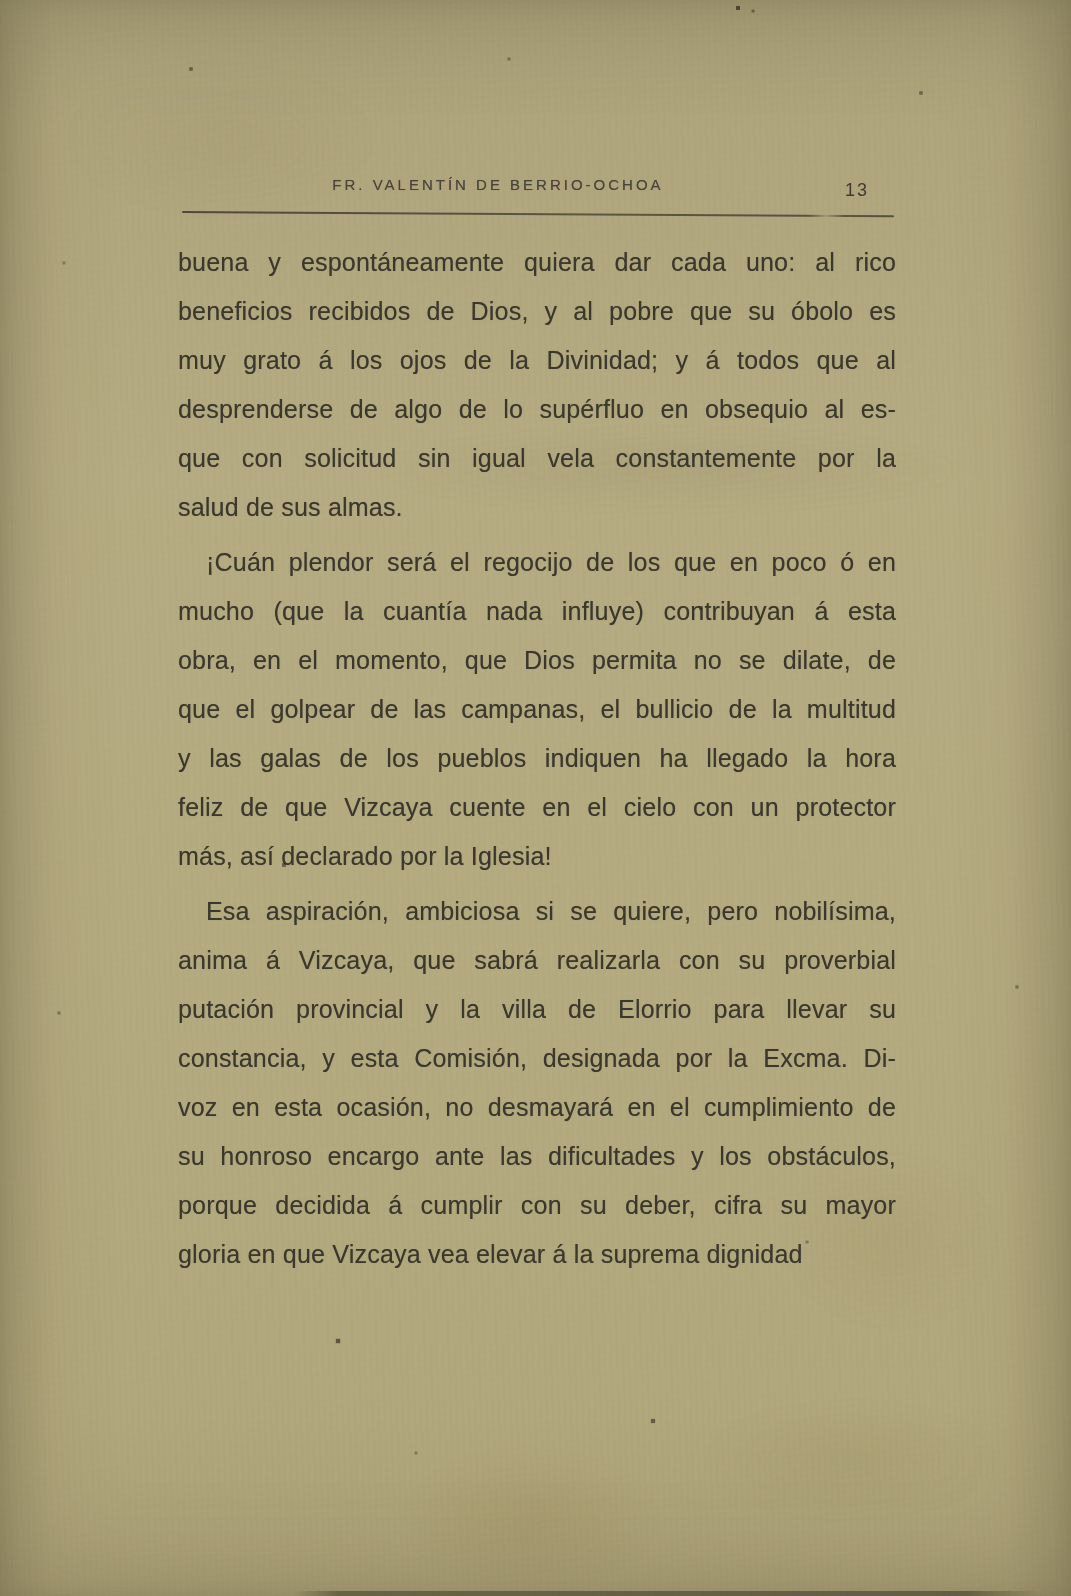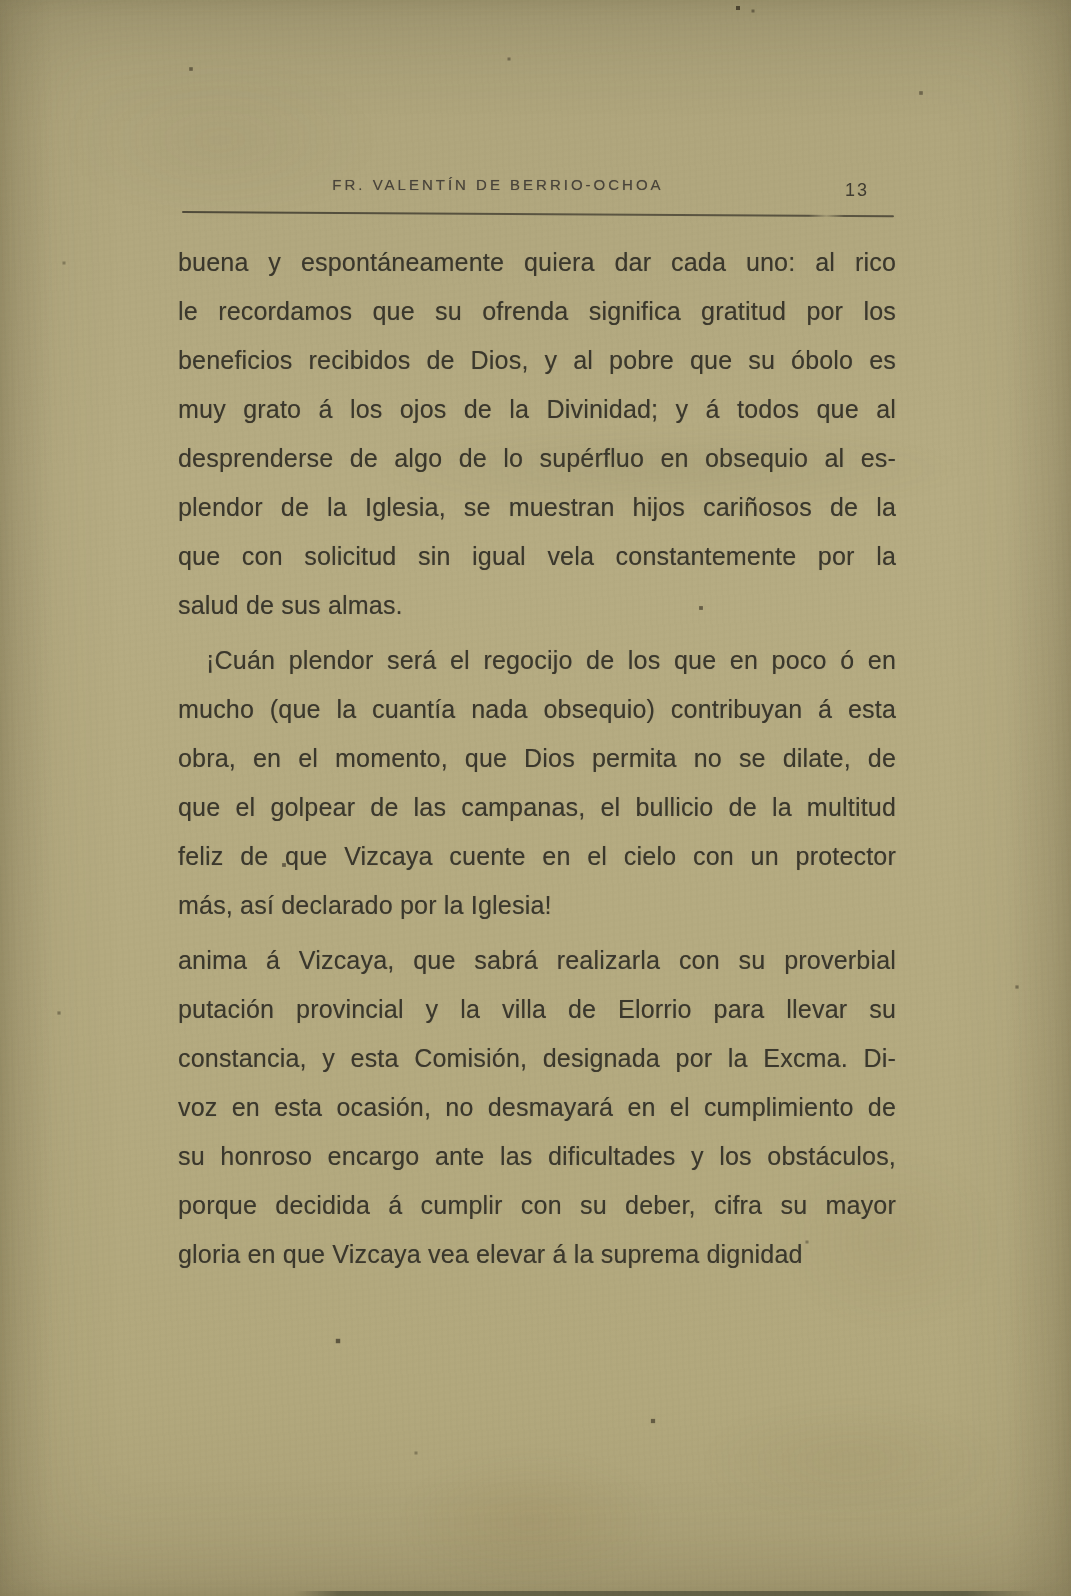--- a/index.html
+++ b/index.html
@@ -110,37 +110,37 @@
   <div class="stain stain-d"></div>
   <div class="stain stain-e"></div>
 
   <div class="header-title">FR. VALENTÍN DE BERRIO-OCHOA</div>
   <div class="page-number">13</div>
   <div class="rule"></div>
 
   <div class="text-block">
       <div class="para">
         <div class="line first">buena y espontáneamente quiera dar cada uno: al rico</div>
-        <div class="line">le recordamos que su ofrenda significa gratitud por los</div>
         <div class="line">beneficios recibidos de Dios, y al pobre que su óbolo es</div>
         <div class="line">muy grato á los ojos de la Divinidad; y á todos que al</div>
         <div class="line">desprenderse de algo de lo supérfluo en obsequio al es-</div>
-        <div class="line">plendor de la Iglesia, se muestran hijos cariñosos de la</div>
         <div class="line">que con solicitud sin igual vela constantemente por la</div>
         <div class="line last">salud de sus almas.</div>
       </div>
       <div class="para indent">
         <div class="line first">¡Cuán plendor será el regocijo de los que en poco ó en</div>
-        <div class="line">mucho (que la cuantía nada obsequio) contribuyan á esta</div>
+        <div class="line">mucho (que la cuantía nada influye) contribuyan á esta</div>
         <div class="line">obra, en el momento, que Dios permita no se dilate, de</div>
         <div class="line">que el golpear de las campanas, el bullicio de la multitud</div>
+        <div class="line">y las galas de los pueblos indiquen ha llegado la hora</div>
         <div class="line">feliz de que Vizcaya cuente en el cielo con un protector</div>
         <div class="line last">más, así declarado por la Iglesia!</div>
       </div>
       <div class="para indent">
+        <div class="line first">Esa aspiración, ambiciosa si se quiere, pero nobilísima,</div>
         <div class="line">anima á Vizcaya, que sabrá realizarla con su proverbial</div>
         <div class="line">putación provincial y la villa de Elorrio para llevar su</div>
         <div class="line">constancia, y esta Comisión, designada por la Excma. Di-</div>
         <div class="line">voz en esta ocasión, no desmayará en el cumplimiento de</div>
         <div class="line">su honroso encargo ante las dificultades y los obstáculos,</div>
         <div class="line">porque decidida á cumplir con su deber, cifra su mayor</div>
         <div class="line last">gloria en que Vizcaya vea elevar á la suprema dignidad</div>
       </div>
     </div>
 

